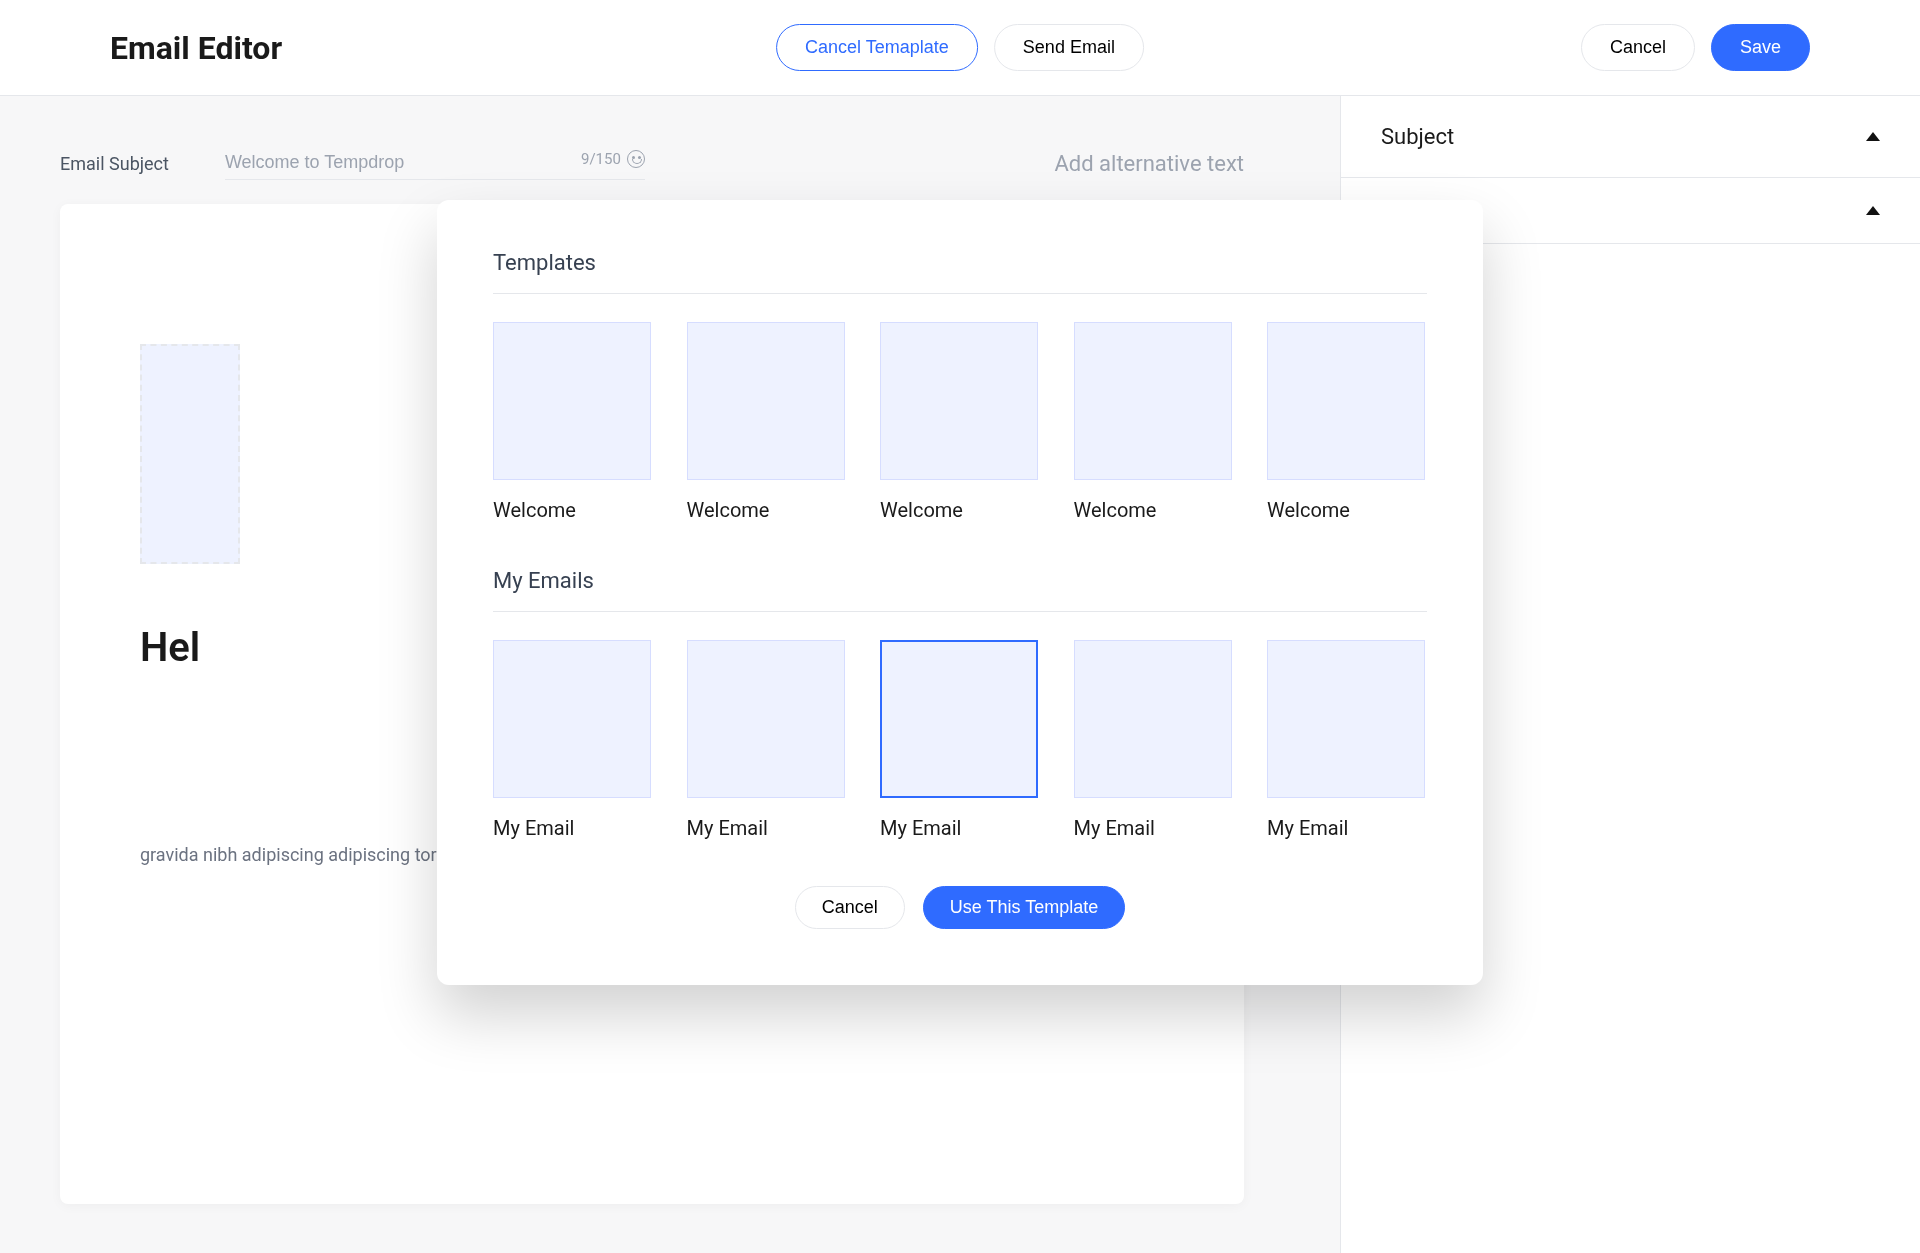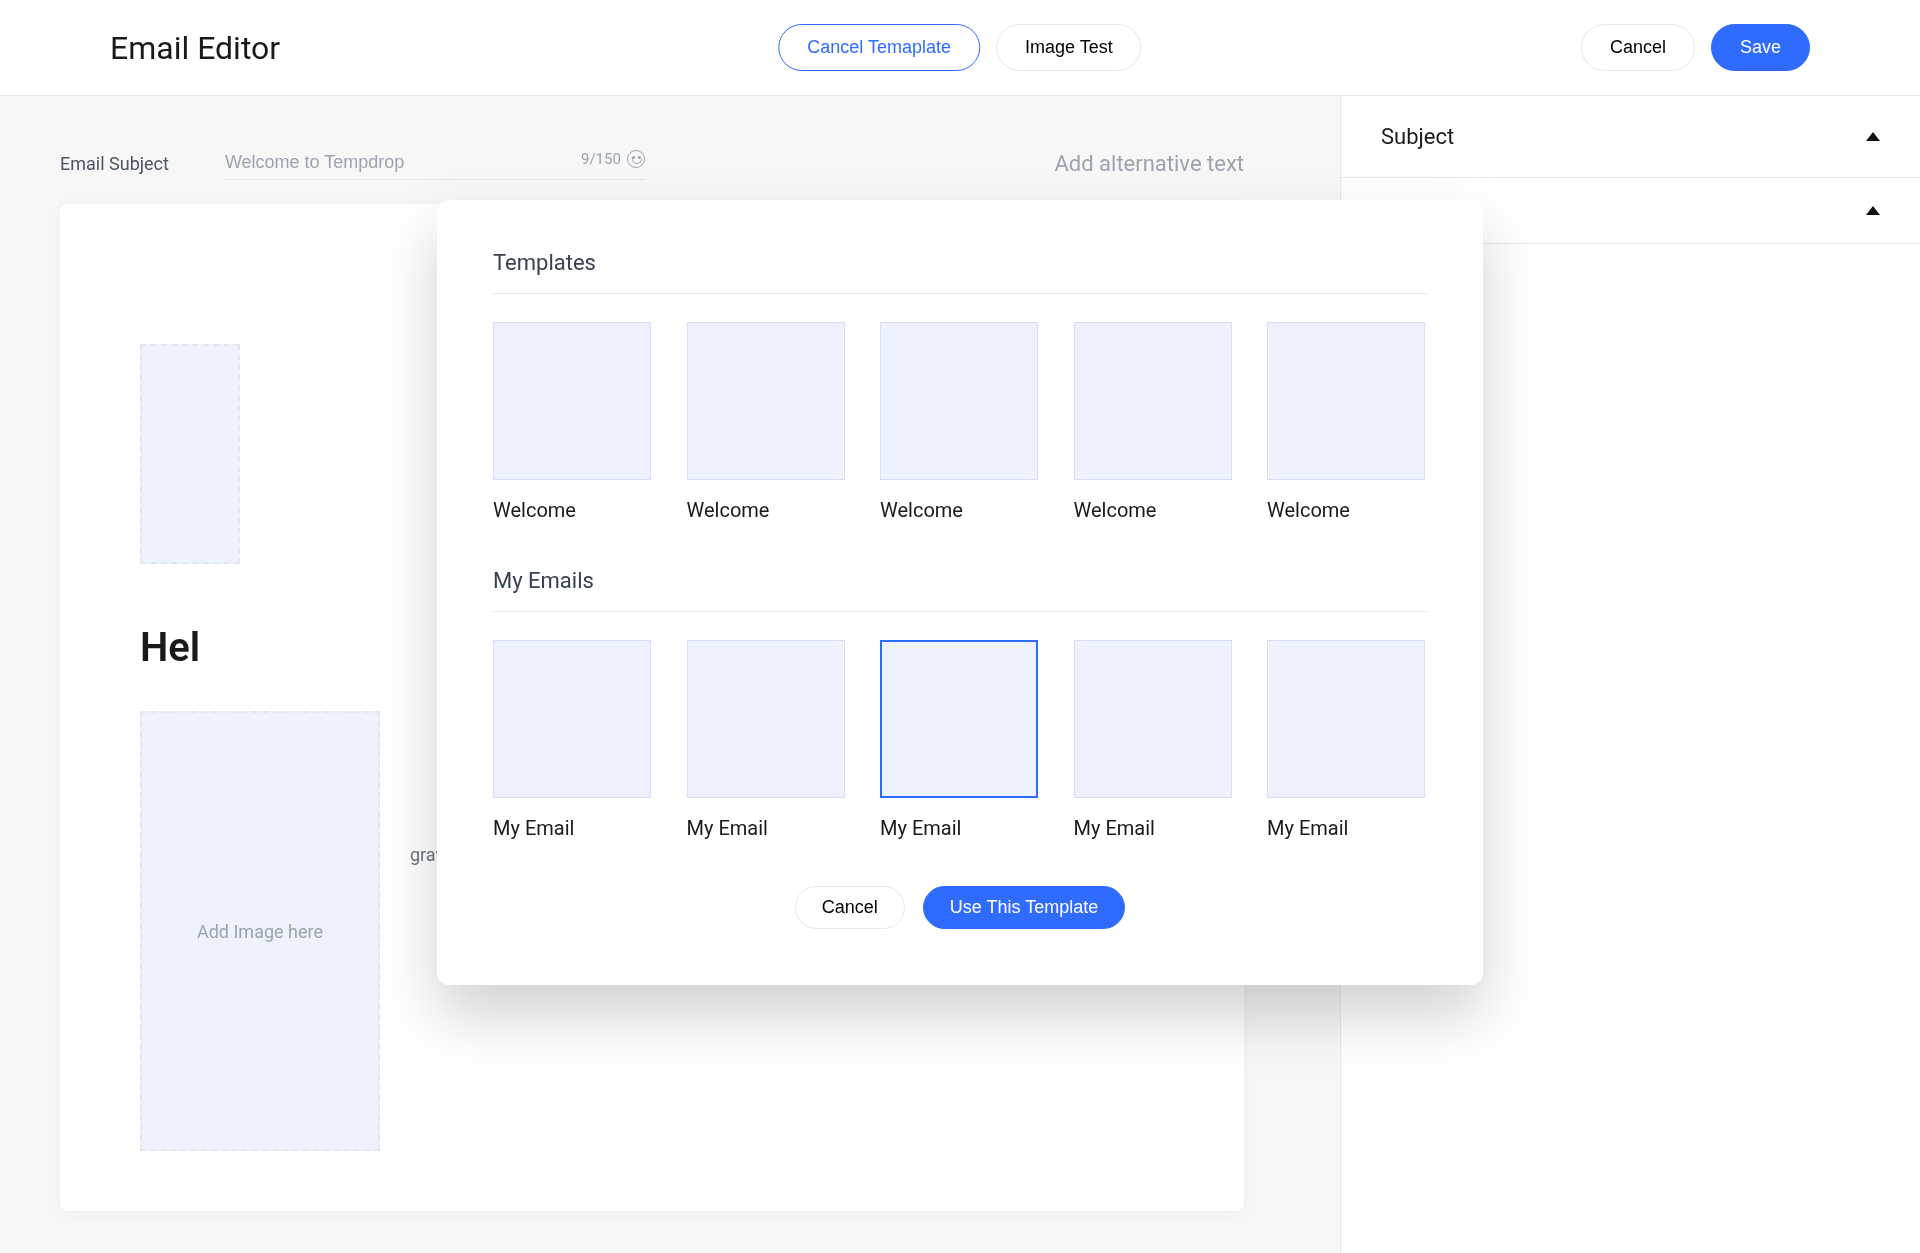--- a/index.html
+++ b/index.html
@@ -21,21 +21,21 @@
   
   .topbar {
     display: flex;
     align-items: center;
     padding: 24px 110px;
     border-bottom: 1px solid var(--border);
     position: relative;
   }
   .topbar .title {
     font-size: 32px;
-    font-weight: 400;
+    font-weight: 700;
   }
   .topbar .center {
     position: absolute;
     left: 50%;
     transform: translateX(-50%);
     display: flex;
     gap: 16px;
   }
   .topbar .right {
     margin-left: auto;
@@ -171,21 +171,21 @@
   .emoji-icon::after{content:""; position:absolute; left:4px; bottom:3px; width:8px; height:4px; border:1.5px solid #9ca3af; border-top:none; border-radius:0 0 8px 8px;}
 </style>
 </head>
 <body>
 
 <div class="topbar">
   <div class="title">Email Editor</div>
 
   <div class="center">
     <button class="btn blue-outline">Cancel Temaplate</button>
-    <button class="btn">Image Test</button>
+    <button class="btn">Send Email</button>
   </div>
 
   <div class="right">
     <button class="btn">Cancel</button>
     <button class="btn blue-solid">Save</button>
   </div>
 </div>
 
 <div class="body">
   <div class="canvas-col">
@@ -203,23 +203,20 @@
 
       <span class="alt-text">Add alternative text</span>
     </div>
 
     <div class="preview">
       <div class="drop hero"></div>
 
       <div class="greeting">Hel</div>
 
       <div class="row2">
-        <div class="drop side">
-          <span>Add Image here</span>
-        </div>
         <div class="lorem">gravida nibh adipiscing adipiscing tortor amet.</div>
       </div>
     </div>
   </div>
 
   <div class="sidebar">
     <div class="acc-item">
       <span>Subject</span>
       <span class="chev"></span>
     </div>

